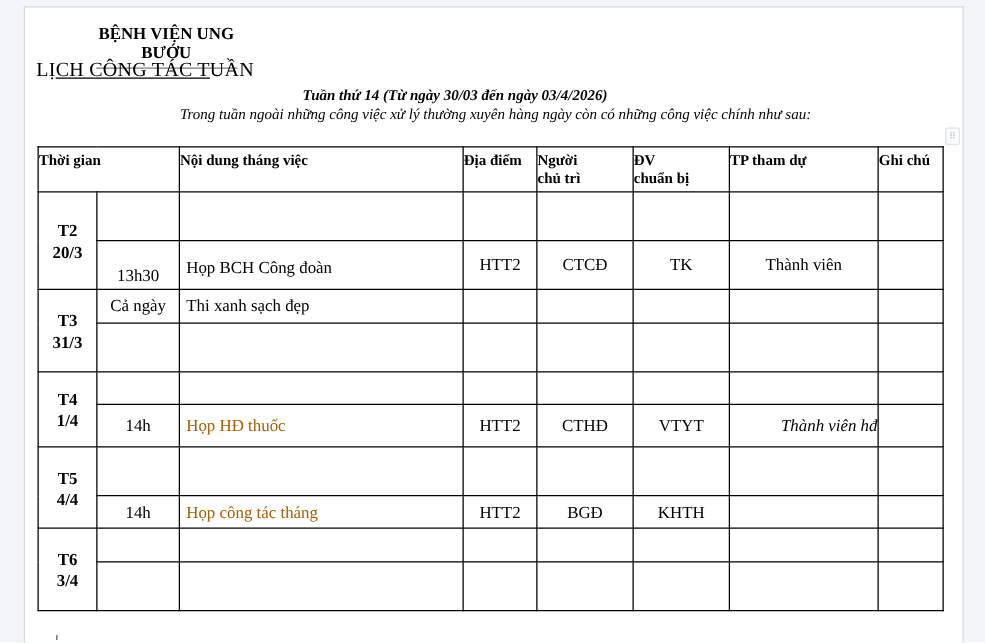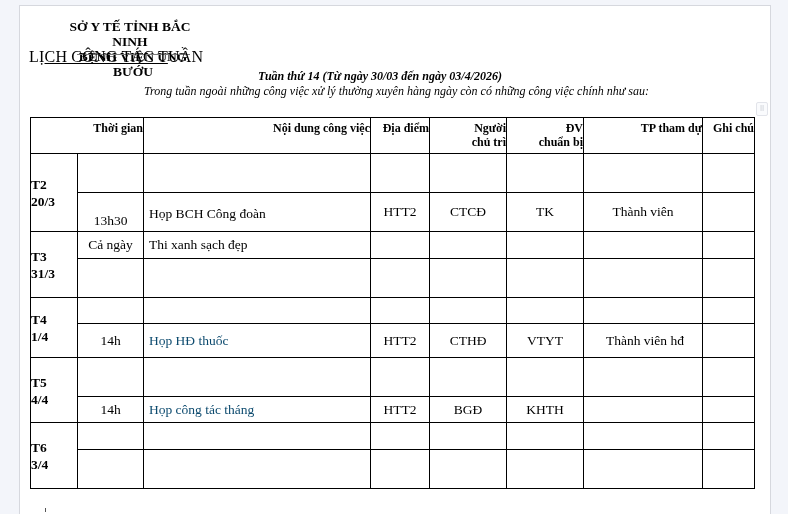--- a/index.html
+++ b/index.html
@@ -31,21 +31,21 @@
     }
     .title {
       position: absolute; left: 0; width: 788px; top: 48px;
       font-weight: normal; font-size: 16px;
       letter-spacing: 0.2px;
       margin-left: 29px;
     }
     .title .underlined { text-decoration: underline; }
     .subtitle {
       position: absolute; left: 0; width: 728px; top: 69px;
-      text-align: center; font-weight: bold; font-style: italic; font-size: 12px; margin-left: 16px;
+      text-align: center; font-weight: bold; font-style: italic; font-size: 12px;
     }
     .intro {
       position: absolute; left: 0; width: 793px; top: 84px;
       text-align: center; font-style: italic; font-size: 12px;
     }
     .table-handle {
       position: absolute; left: 756px; top: 102px; width: 10px; height: 12px;
       border: 1px solid #e2e4ea; border-radius: 2px; background: #fafbfd;
       font-size: 7px; color: #b8bcc6; text-align: center; line-height: 12px;
     }
@@ -54,42 +54,41 @@
       border-collapse: collapse;
       font-size: 13.5px;
       table-layout: fixed;
     }
     table.schedule td, table.schedule th {
       border: 1.3px solid #000;
       padding: 0;
     }
     th {
       font-weight: bold; font-size: 12px; vertical-align: top;
-      text-align: right; padding-top: 3px !important; line-height: 14px; font-family: Liberation Serif, serif;
+      text-align: left; padding-top: 3px !important; line-height: 14px; font-family: Liberation Serif, serif;
     }
     td.day {
-      font-weight: bold; font-size: 13.5px; line-height: 17px;
+      font-weight: bold; text-align: center; font-size: 13.5px; line-height: 17px;
       vertical-align: middle;
     }
     td.time { text-align: center; vertical-align: middle; }
     td.content { text-align: left; padding-left: 5px !important; vertical-align: middle; }
     td.center { text-align: center; vertical-align: middle; }
-    td.left { text-align: center; padding-left: 4px !important; vertical-align: middle; }
-    .blue { color: #0c4a6e; }
+    td.left { text-align: right; padding-left: 4px !important; vertical-align: middle; font-style: italic; }
+    .blue { color: #a16207; }
     .cursor {
       position: absolute; left: 45px; top: 508px; width: 1px; height: 4px; background: #555;
     }
   </style>
 </head>
 <body>
 
 <div class="page"></div>
 
 <div class="org">
-  <span class="line1">SỞ Y TẾ TỈNH BẮC NINH</span>
   <span class="line2">BỆNH VIỆN UNG BƯỚU</span>
 </div>
 <div class="org-rule"></div>
 
 <div class="title"><span>LỊ</span><span class="underlined">CH CÔNG TÁC T</span><span>UẦN</span></div>
 <div class="subtitle">Tuần thứ 14 (Từ ngày 30/03 đến ngày 03/4/2026)</div>
 <div class="intro">Trong tuần ngoài những công việc xử lý thường xuyên hàng ngày còn có những công việc chính như sau:</div>
 
 <div class="table-handle">⠿</div>
 
@@ -100,21 +99,21 @@
     <col style="width:227px">
     <col style="width:59px">
     <col style="width:77px">
     <col style="width:77px">
     <col style="width:119px">
     <col style="width:52px">
   </colgroup>
   <tbody>
       <tr style="height:36px">
     <th colspan="2">Thời gian</th>
-    <th>Nội dung công việc</th>
+    <th>Nội dung tháng việc</th>
     <th>Địa điểm</th>
     <th><span>Người</span><br><span>chủ trì</span></th>
     <th><span>ĐV</span><br><span>chuẩn bị</span></th>
     <th>TP tham dự</th>
     <th>Ghi chú</th>
   </tr>
 
   <tr style="height:39px">
     <td rowspan="2" class="day"><span>T2</span><br><span>20/3</span></td>
     <td class="time"></td>

